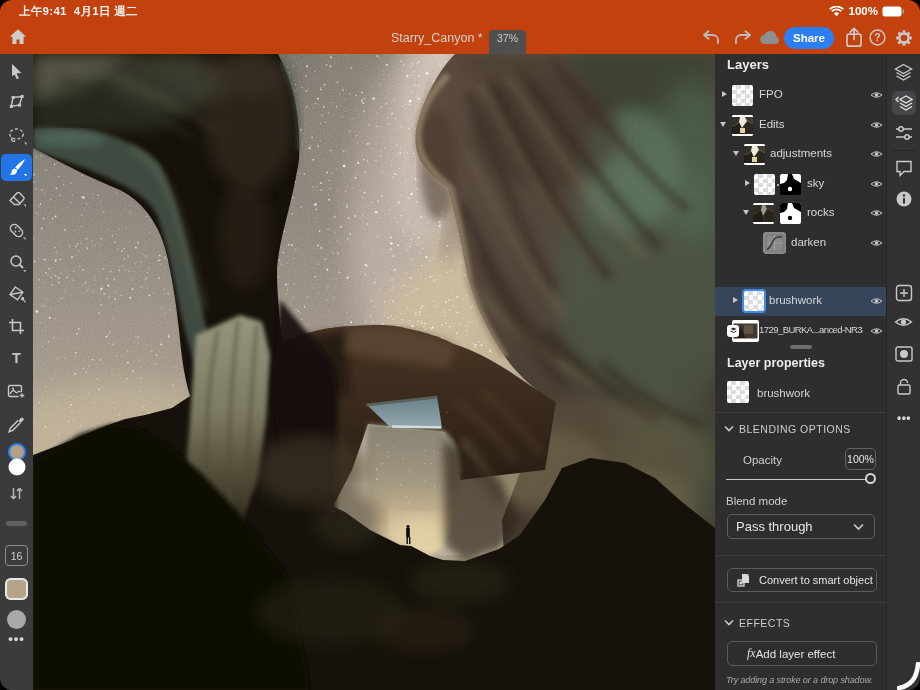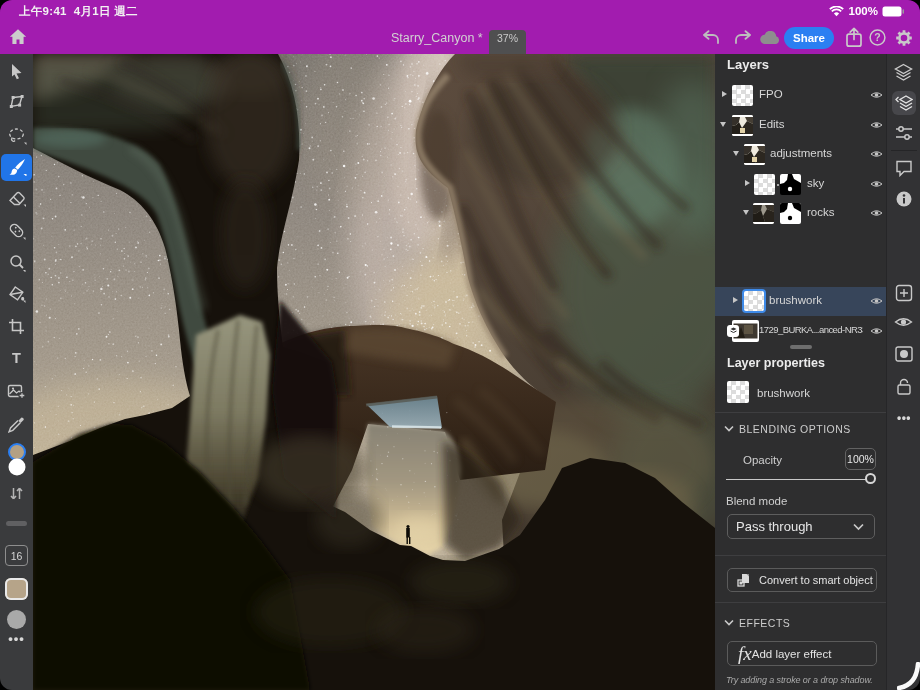--- a/index.html
+++ b/index.html
@@ -1,17 +1,17 @@
 <!DOCTYPE html>
 <html><head><meta charset="utf-8"><style>
 *{margin:0;padding:0;box-sizing:border-box}
 html,body{width:920px;height:690px;background:#000;overflow:hidden}
 body{font-family:"Liberation Sans",sans-serif;position:relative;-webkit-font-smoothing:antialiased}
 #app{position:absolute;inset:0;border-radius:12px;overflow:hidden;background:#000}
-#topbar{position:absolute;left:0;top:0;width:920px;height:54px;background:#a21caf}
+#topbar{position:absolute;left:0;top:0;width:920px;height:54px;background:#c2410c}
 #status{position:absolute;left:19px;top:4px;color:#f2f2f2;font-size:11.5px;font-weight:bold;letter-spacing:.3px}
 #statr{position:absolute;right:16px;top:4px;height:14px;display:flex;align-items:center;color:#fff;font-size:11.5px;font-weight:bold}
 .tico{position:absolute;top:28px}
 #title{position:absolute;left:0;right:0;top:31px;text-align:center;color:#d2d2d2;font-size:12.5px}
 #zbadge{position:absolute;left:489px;top:30px;width:37px;height:35px;background:#4f4f50;border-radius:4px;color:#c9c9c9;font-size:10.5px;text-align:center;line-height:17px}
 #share{position:absolute;left:784px;top:27px;width:50px;height:22px;background:#2b7ff2;border-radius:11px;color:#fff;font-size:11.5px;font-weight:bold;text-align:center;line-height:22px}
 #ltools{position:absolute;left:0;top:54px;width:33px;height:636px;background:#3a3b3d}
 #brushsel{position:absolute;left:1px;top:99.5px;width:31px;height:27px;background:#2175e8;border-radius:5px}
 #layers{position:absolute;left:715px;top:54px;width:171px;height:636px;background:#2e2e2f}
 #rstrip{position:absolute;left:886px;top:54px;width:34px;height:636px;background:#323234;border-left:1px solid #262628}
@@ -2530,20 +2530,36 @@
           <path d="M0 0 H8 L7 6 L4 9 L0 10 Z" fill="#000"></path>
           <path d="M12 0 H21 V9 L14 5 Z" fill="#000"></path>
           <circle cx="10" cy="15" r="2.2" fill="#000"></circle>
         </svg>
         <span class="lbl" style="left:92px">rocks</span>
         <svg class="eye" width="13" height="10" viewBox="0 0 13 10">
           <path d="M1 5 Q6.5 0.5 12 5 Q6.5 9.5 1 5 Z" stroke="#c6c6c6" fill="none"></path>
           <circle cx="6.5" cy="5" r="1.8" fill="#c6c6c6"></circle>
         </svg>
       </div>
+<div class="lrow" style="top:174.5px">
+        <svg class="thumb" style="left:48px;top:3px" width="23" height="22" viewBox="0 0 23 22">
+          <rect width="23" height="22" rx="3" fill="#898989"></rect>
+          <g stroke="#a5a5a5" stroke-width="0.8">
+            <line x1="11.5" y1="3" x2="11.5" y2="19"></line>
+            <line x1="3" y1="11" x2="20" y2="11"></line>
+          </g>
+          <path d="M4 17 C9 17 9 5 15 5 L19 5" stroke="#3a3a3a" stroke-width="1.6" fill="none"></path>
+          <rect x="3" y="3" width="17" height="16" fill="none" stroke="#777" stroke-width="1"></rect>
+        </svg>
+        <span class="lbl" style="left:76px">darken</span>
+        <svg class="eye" width="13" height="10" viewBox="0 0 13 10">
+          <path d="M1 5 Q6.5 0.5 12 5 Q6.5 9.5 1 5 Z" stroke="#c6c6c6" fill="none"></path>
+          <circle cx="6.5" cy="5" r="1.8" fill="#c6c6c6"></circle>
+        </svg>
+      </div>
 <div style="position:absolute;left:0;top:233px;width:171px;height:29px;background:#37455a"></div>
 <div class="lrow" style="top:233px">
         <div class="exp expR" style="left:18px"></div>
         <div class="thumb chk" style="left:29px;top:4px;width:20px;height:20px;box-shadow:0 0 0 2px #3e8ae8"></div>
         <span class="lbl" style="left:54px">brushwork</span>
         <svg class="eye" width="13" height="10" viewBox="0 0 13 10">
           <path d="M1 5 Q6.5 0.5 12 5 Q6.5 9.5 1 5 Z" stroke="#c6c6c6" fill="none"></path>
           <circle cx="6.5" cy="5" r="1.8" fill="#c6c6c6"></circle>
         </svg>
       </div>
@@ -2593,21 +2609,21 @@
           <rect x="3.5" y="8.5" width="3" height="3" fill="#d9d9d9"></rect>
         </svg>
         <span style="margin-left:8px;font-size:11px">Convert to smart object</span>
       </div>
 <div style="position:absolute;left:0;top:547.5px;width:171px;height:1px;background:#3e3e40"></div>
 <svg style="position:absolute;left:9px;top:565px" width="10" height="7" viewBox="0 0 10 7">
         <path d="M1 1.5 L5 5.5 L9 1.5" stroke="#c9c9c9" stroke-width="1.6" fill="none"></path>
       </svg>
 <div class="sect" style="left:24px;top:563px">EFFECTS</div>
 <div class="btn" style="top:587px;height:25px">
-        <span style="margin-left:10px;font-style:italic;font-size:19px;font-family:'Liberation Serif',serif">fx</span>
+        <span style="margin-left:19px;font-style:italic;font-size:12px;font-family:'Liberation Serif',serif">fx</span>
         <span style="font-size:11.5px">Add layer effect</span>
       </div>
 <div style="position:absolute;left:11px;top:621px;color:#aaa;font-size:9px;font-style:italic;white-space:nowrap;letter-spacing:-0.1px">Try adding a stroke or a drop shadow.</div>
 </div>
 <div id="rstrip">
 <svg style="position:absolute;left:7px;top:9px" width="19" height="19" viewBox="0 0 19 19">
         <g stroke="#c9c9c9" stroke-width="1.4" fill="none">
           <path d="M9.5 1.5 L17.5 6 L9.5 10.5 L1.5 6 Z"></path>
           <path d="M2.5 9.5 L9.5 13.5 L16.5 9.5"></path>
           <path d="M2.5 13 L9.5 17 L16.5 13"></path>

